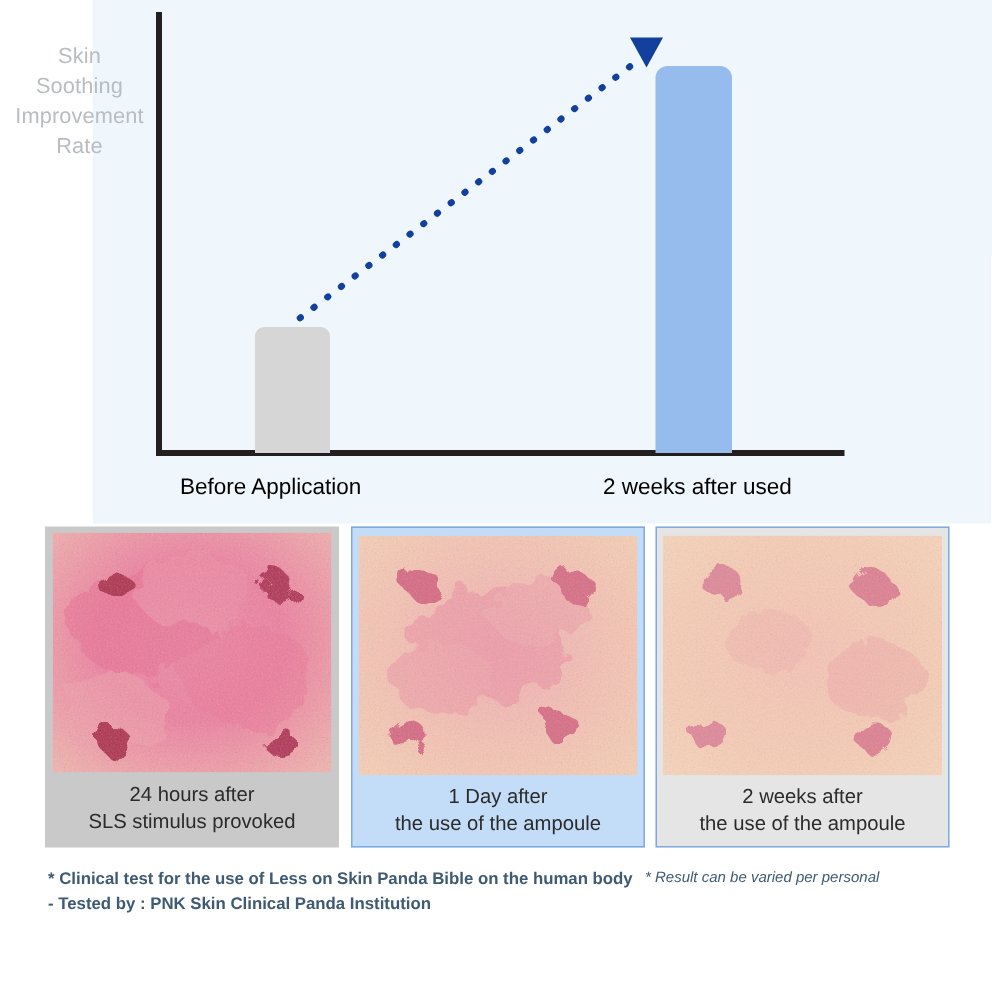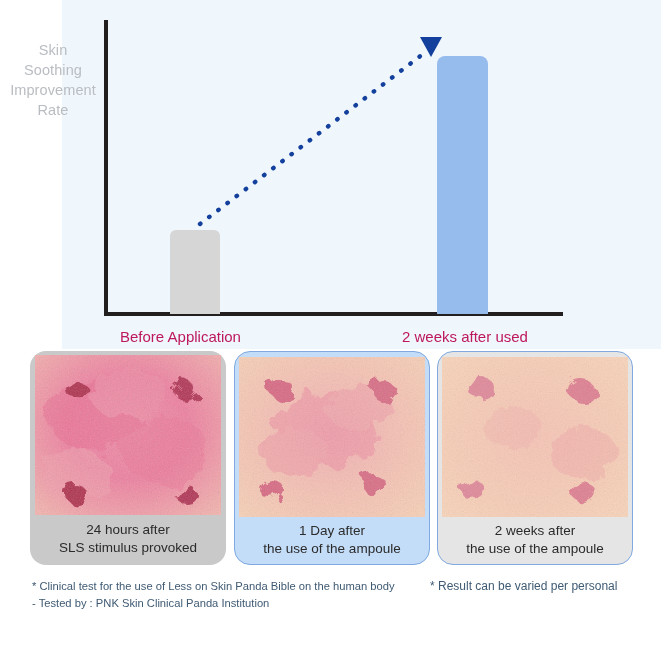--- a/index.html
+++ b/index.html
@@ -16,21 +16,21 @@
   
   #page{position:absolute;left:0;top:0;width:661px;height:665px;background:#ffffff;}
 
   
   .chart-backdrop{
     position:absolute;left:62px;top:0;width:599px;height:349px;
     background:#eff6fc;
   }
 
   
-  .chart{position:absolute;left:0;top:12px;width:605px;height:349px;}
+  .chart{position:absolute;left:0;top:0;width:605px;height:349px;}
 
   .axis-label{
     position:absolute;left:0px;top:28px;width:106px;
     text-align:center;
     font-size:14.5px;line-height:20px;
     color:#b9bdc2;
     letter-spacing:0.1px;
     white-space:pre-line;
   }
 
@@ -64,31 +64,31 @@
     position:absolute;left:283px;top:105px;
     font-size:44px;font-weight:bold;
     color:#12409c;
     letter-spacing:-1px;
     line-height:44px;
   }
   .value-badge .pct{font-size:26px;font-weight:bold;letter-spacing:0;}
 
   .tick-label{
     position:absolute;top:316px;
-    font-size:15px;color:#be185d;
+    font-size:15px;color:#000000;
     white-space:nowrap;
   }
   .tick-before{left:120px;}
   .tick-after{left:402px;}
 
   
   .panels{position:absolute;left:0;top:349px;width:661px;height:216px;}
   .panel{
     position:absolute;top:2px;width:196px;height:214px;
-    display:flex;flex-direction:column;border-radius:16px;
+    display:flex;flex-direction:column;
   }
   .panel-1{left:30px;background:#c9c9c9;}
   .panel-2{left:234px;background:#c3dcf7;border:1px solid #7fa9e0;box-sizing:border-box;}
   .panel-3{left:437px;background:#e5e5e5;border:1px solid #7fa9e0;box-sizing:border-box;}
 
   .photo{
     position:relative;
     width:186px;height:160px;
     margin:5px auto 0 auto;
     overflow:hidden;
@@ -104,27 +104,29 @@
     color:#2b2b2b;
     white-space:pre-line;
     padding-bottom:2px;
   }
 
   
   .notes{
     position:absolute;left:32px;top:578px;width:620px;
     font-size:11.2px;line-height:16.6px;
     color:#3f5a73;
+    font-weight:bold;
   }
   .notes .line{white-space:nowrap;}
   .note-right{
     position:absolute;left:430px;top:578px;
-    font-size:12px;line-height:16.6px;
+    font-size:10px;line-height:16.6px;
     color:#3f5a73;
     white-space:nowrap;
+    font-style:italic;
   }
 </style>
 </head>
 <body>
 
 <div id="page">
 
   <div class="chart-backdrop"></div>
 
   <div class="chart">

